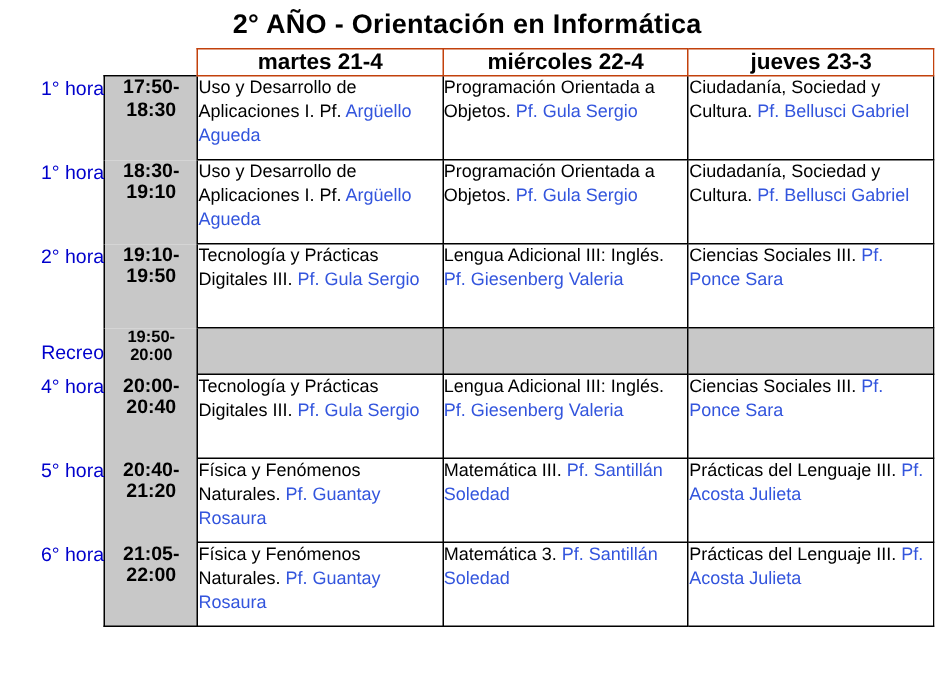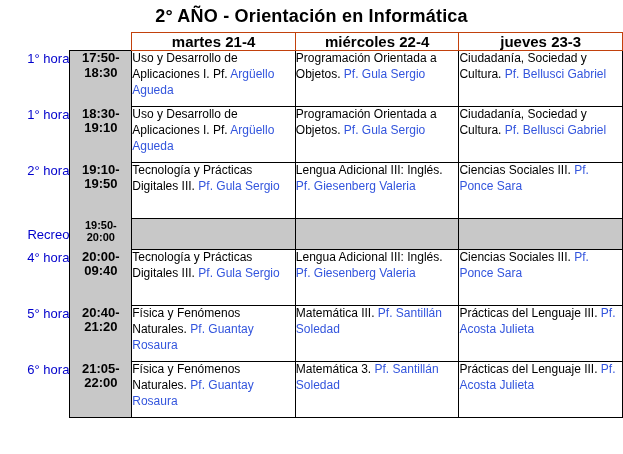--- a/index.html
+++ b/index.html
@@ -171,21 +171,21 @@
         </td>
         <td class="cell gray"></td>
         <td class="cell gray"></td>
         <td class="cell gray"></td>
       </tr>
 
       <tr>
         <td class="hora-cell">4° hora</td>
         <td class="time-cell">
           <div>20:00-</div>
-          <div>09:40</div>
+          <div>20:40</div>
         </td>
         <td class="cell"><span>Tecnología y Prácticas Digitales III. </span><span class="teacher">Pf. Gula Sergio</span></td>
         <td class="cell"><span>Lengua Adicional III: Inglés. </span><span class="teacher">Pf. Giesenberg Valeria</span></td>
         <td class="cell"><span>Ciencias Sociales III. </span><span class="teacher">Pf. Ponce Sara</span></td>
       </tr>
 
       <tr>
         <td class="hora-cell">5° hora</td>
         <td class="time-cell">
           <div>20:40-</div>

